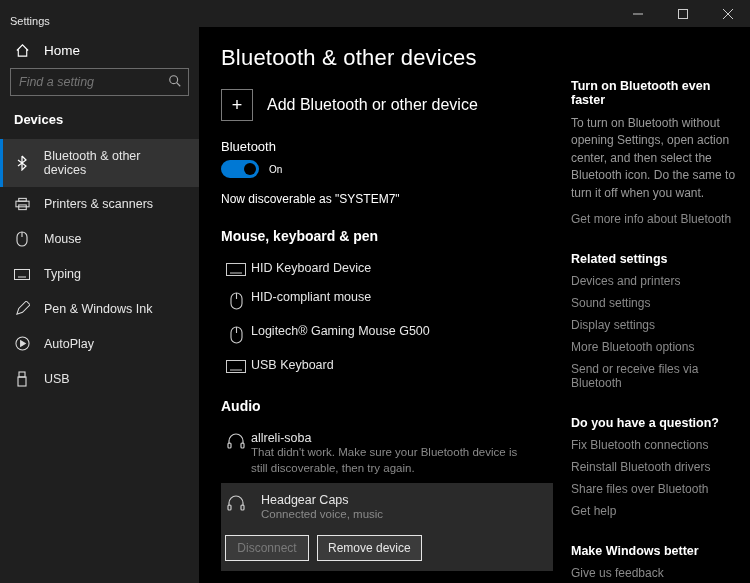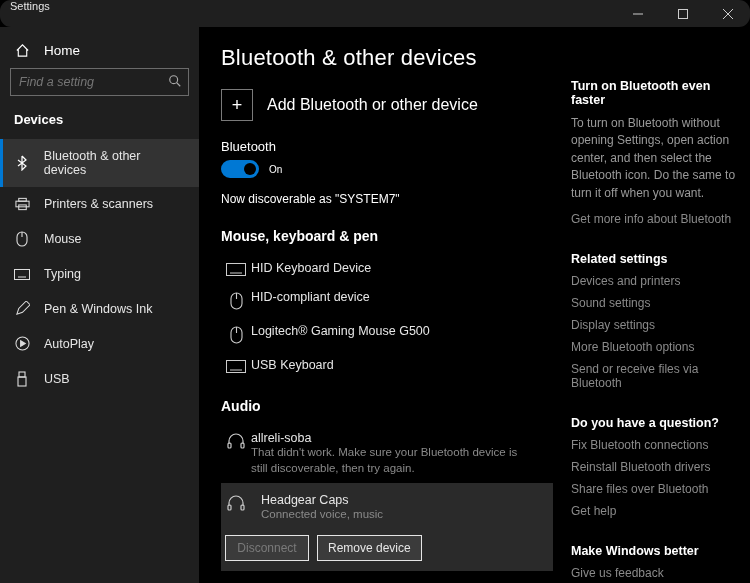--- a/index.html
+++ b/index.html
@@ -1,18 +1,18 @@
 <!DOCTYPE html>
 <html><head>
 <meta charset="utf-8">
 <style>
   * { box-sizing: border-box; margin: 0; padding: 0; }
   html, body { width: 750px; height: 583px; overflow: hidden; font-family: "Segoe UI", Arial, sans-serif; background:#000; }
   .window { width: 750px; height: 583px; display: flex; flex-direction: column; background:#000; color:#fff; }
-  .titlebar { height: 27px; display: flex; align-items: flex-start; background:#1f1f1f; font-size:11px;border-radius:11px; }
+  .titlebar { height: 27px; display: flex; align-items: flex-end; background:#1f1f1f; font-size:11px; }
   .titlebar .title { padding-left:10px; color:#e6e6e6; flex:0 0 auto; }
   .titlebar .spacer { flex:1; }
   .win-btn { width:45px; height:27px; display:flex; align-items:center; justify-content:center; color:#ccc; }
   .win-btn svg { stroke:#ccc; }
   .body { flex:1; display:flex; min-height:0; }
   .sidebar { width:199px; background:#1f1f1f; display:flex; flex-direction:column; padding-top:8px; }
   .home-row { display:flex; align-items:center; gap:14px; padding:8px 14px 10px; font-size:13.5px; color:#fff; }
   .icon-slot { width:16px; display:flex; justify-content:center; }
   .search-wrap { padding:0 10px 12px; }
   .search { height:28px; border:1px solid #6b6b6b; background:transparent; position:relative; display:flex; align-items:center; padding:0 28px 0 8px; }
@@ -190,21 +190,21 @@
             </div>
           <div class="dn">HID Keyboard Device</div>
         </div>
         <div class="dev">
           <div class="di">
               <svg width="13" height="18" viewBox="0 0 13 18" fill="none" stroke="#ccc" stroke-width="1.1">
                 <rect x="1" y="1" width="11" height="16" rx="5.5"></rect>
                 <line x1="6.5" y1="1" x2="6.5" y2="7"></line>
               </svg>
             </div>
-          <div class="dn">HID-compliant device</div>
+          <div class="dn">HID-compliant mouse</div>
         </div>
         <div class="dev">
           <div class="di">
               <svg width="13" height="18" viewBox="0 0 13 18" fill="none" stroke="#ccc" stroke-width="1.1">
                 <rect x="1" y="1" width="11" height="16" rx="5.5"></rect>
                 <line x1="6.5" y1="1" x2="6.5" y2="7"></line>
               </svg>
             </div>
           <div class="dn">Logitech® Gaming Mouse G500</div>
         </div>

